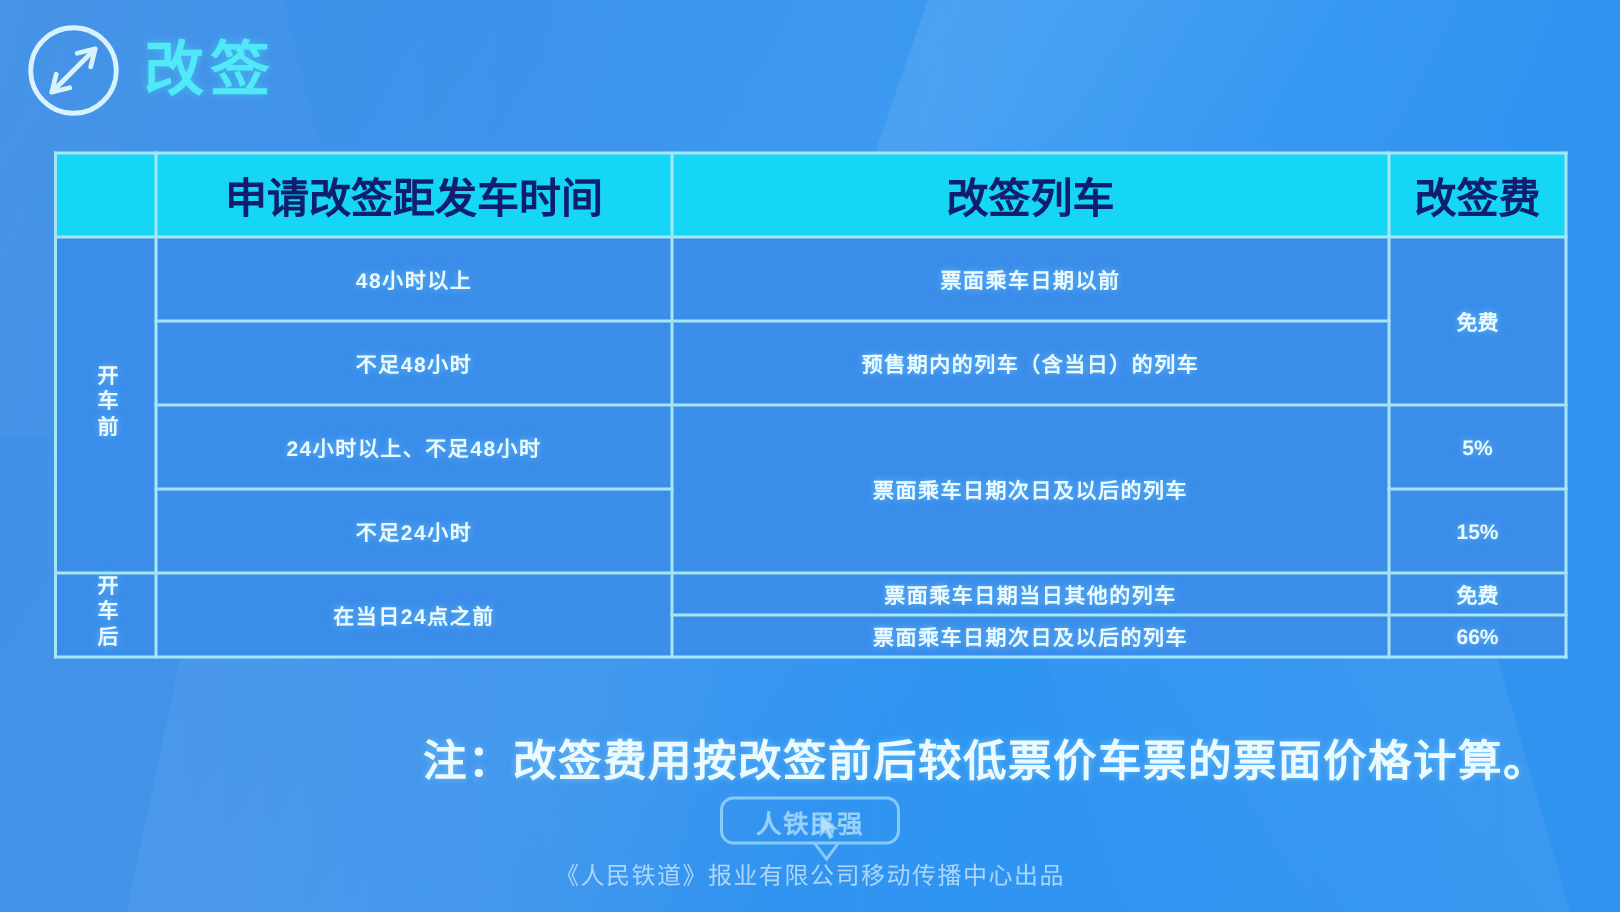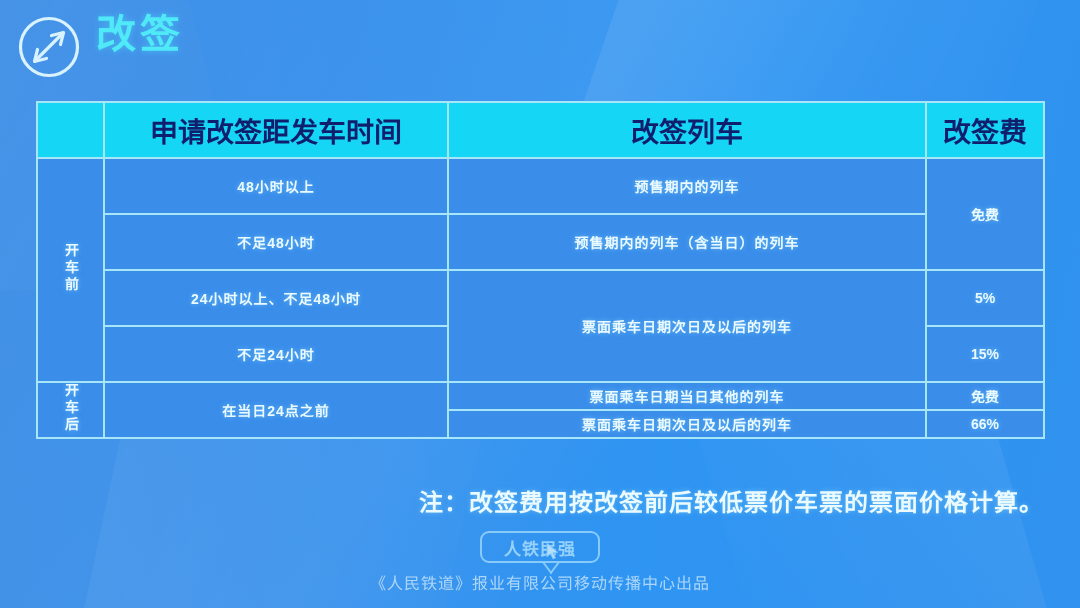--- a/index.html
+++ b/index.html
@@ -54,21 +54,21 @@
     background: linear-gradient(130deg, rgba(255,255,255,0.05), rgba(255,255,255,0));
     transform: skewX(14deg);
   }
 
   
   .header {
     position: absolute;
     top: 14px;
     left: 16px;
     display: flex;
-    align-items: flex-start;
+    align-items: center;
     gap: 14px;
   }
   .swap-icon {
     width: 66px;
     height: 66px;
     display: block;
     flex: none;
   }
   .header-title {
     font-size: 40px;
@@ -124,22 +124,22 @@
     white-space: nowrap;
   }
   .cell-time   { height: 54px; font-size: 23px; letter-spacing: 1px; }
   .cell-train  { font-size: 22px; text-align: left; padding-left: 18px; letter-spacing: 1px; }
   .cell-fee    { font-size: 23px; }
 
   
   .note {
     position: absolute;
     top: 483px;
-    right: 36px;
-    font-size: 24px;
+    right: 48px;
+    font-size: 29px;
     font-weight: bold;
     color: #eafaff;
     letter-spacing: 1px;
     text-shadow: 0 0 5px rgba(150,230,255,0.5);
     text-align: right;
   }
 
   
   .footer {
     position: absolute;
@@ -228,21 +228,21 @@
         <th>改签费</th>
       </tr>
     </thead>
     <tbody>
 
       <tr>
         <td class="cell-phase" rowspan="4">
           <span class="vtext">开车前</span>
         </td>
         <td class="cell-time">48小时以上</td>
-        <td class="cell-train">预售期内的列车</td>
+        <td class="cell-train">票面乘车日期以前</td>
         <td class="cell-fee" rowspan="2">免费</td>
       </tr>
 
       <tr>
         <td class="cell-time">不足48小时</td>
         <td class="cell-train">预售期内的列车（含当日）的列车</td>
       </tr>
 
       <tr>
         <td class="cell-time">24小时以上、不足48小时</td>

